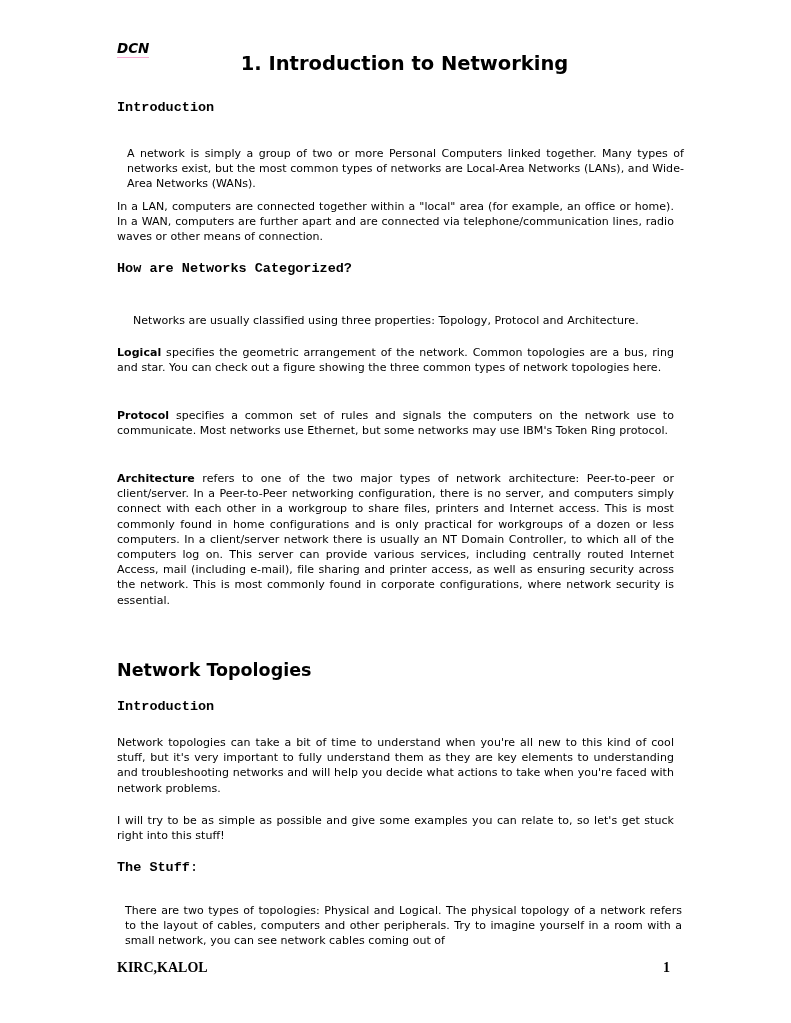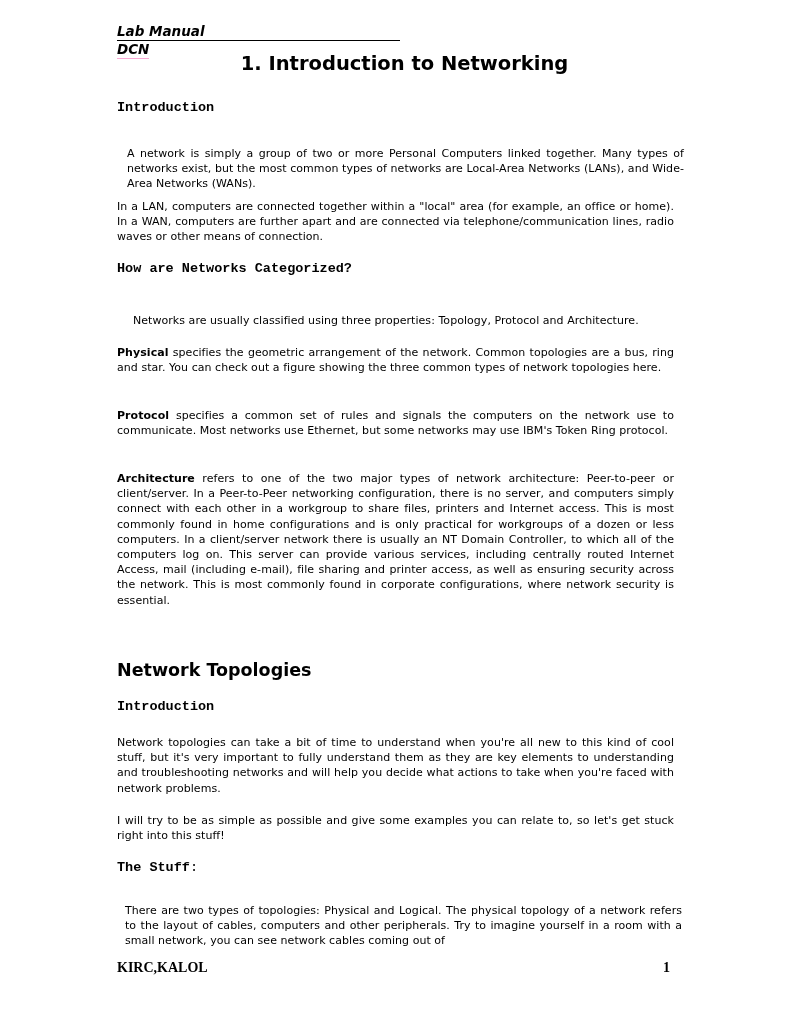--- a/index.html
+++ b/index.html
@@ -11,36 +11,36 @@
     .title span { margin-left: -6px; }
     .blk { position: absolute; left: 117px; width: 557px; font-family: "DejaVu Sans", sans-serif; font-size: 11px; line-height: 15.2px; text-align: justify; letter-spacing: 0.05px; }
     .h3 { position: absolute; left: 117px; font-family: Liberation Mono, monospace; font-weight: bold; font-size: 13.5px; }
     .h2 { position: absolute; left: 117px; font-family: "DejaVu Sans", sans-serif; font-weight: bold; font-size: 17.5px; }
     .footer { position: absolute; top: 960px; left: 117px; width: 553px; font-family: "Liberation Serif", serif; font-size: 14px; display: flex; justify-content: space-between; font-weight: bold; }
   </style>
 </head>
 <body>
 
 <div class="hdr">
-  <span class="l1">Lab Manual</span><br>
+  <br>
   <span class="l2">DCN</span>
 </div>
 
 <div class="title"><span>1.  Introduction to Networking</span></div>
 
 <div class="h3" style="top:100px;">Introduction</div>
 
 <p class="blk" style="top:136px;margin:10px;">A network is simply a group of two or more Personal Computers linked together. Many types of networks exist, but the most common types of networks are Local-Area Networks (LANs), and Wide-Area Networks (WANs).</p>
 <p class="blk" style="top:199px;margin:0;">In a LAN, computers are connected together within a "local" area (for example, an office or home). In a WAN, computers are further apart and are connected via telephone/communication lines, radio waves or other means of connection.</p>
 
 <div class="h3" style="top:261px;">How are Networks Categorized?</div>
 
 <p class="blk" style="top:297px;margin:16px;">Networks are usually classified using three properties: Topology, Protocol and Architecture.</p>
 
-<p class="blk" style="top:345px;margin:0;"><b>Physical</b><span> specifies the geometric arrangement of the network. Common topologies are a bus, ring and star. You can check out a figure showing the three common types of network topologies here.</span></p>
+<p class="blk" style="top:345px;margin:0;"><b>Logical</b><span> specifies the geometric arrangement of the network. Common topologies are a bus, ring and star. You can check out a figure showing the three common types of network topologies here.</span></p>
 
 <p class="blk" style="top:408px;margin:0;"><b>Protocol</b><span> specifies a common set of rules and signals the computers on the network use to communicate. Most networks use Ethernet, but some networks may use IBM's Token Ring protocol.</span></p>
 
 <p class="blk" style="top:471px;margin:0;"><b>Architecture</b><span> refers to one of the two major types of network architecture: Peer-to-peer or client/server. In a Peer-to-Peer networking configuration, there is no server, and computers simply connect with each other in a workgroup to share files, printers and Internet access. This is most commonly found in home configurations and is only practical for workgroups of a dozen or less computers. In a client/server network there is usually an NT Domain Controller, to which all of the computers log on. This server can provide various services, including centrally routed Internet Access, mail (including e-mail), file sharing and printer access, as well as ensuring security across the network. This is most commonly found in corporate configurations, where network security is essential.</span></p>
 
 <div class="h2" style="top:660px;">Network Topologies</div>
 
 <div class="h3" style="top:699px;">Introduction</div>
 
 <p class="blk" style="top:735px;margin:0;">Network topologies can take a bit of time to understand when you're all new to this kind of cool stuff, but it's very important to fully understand them as they are key elements to understanding and troubleshooting networks and will help you decide what actions to take when you're faced with network problems.</p>

